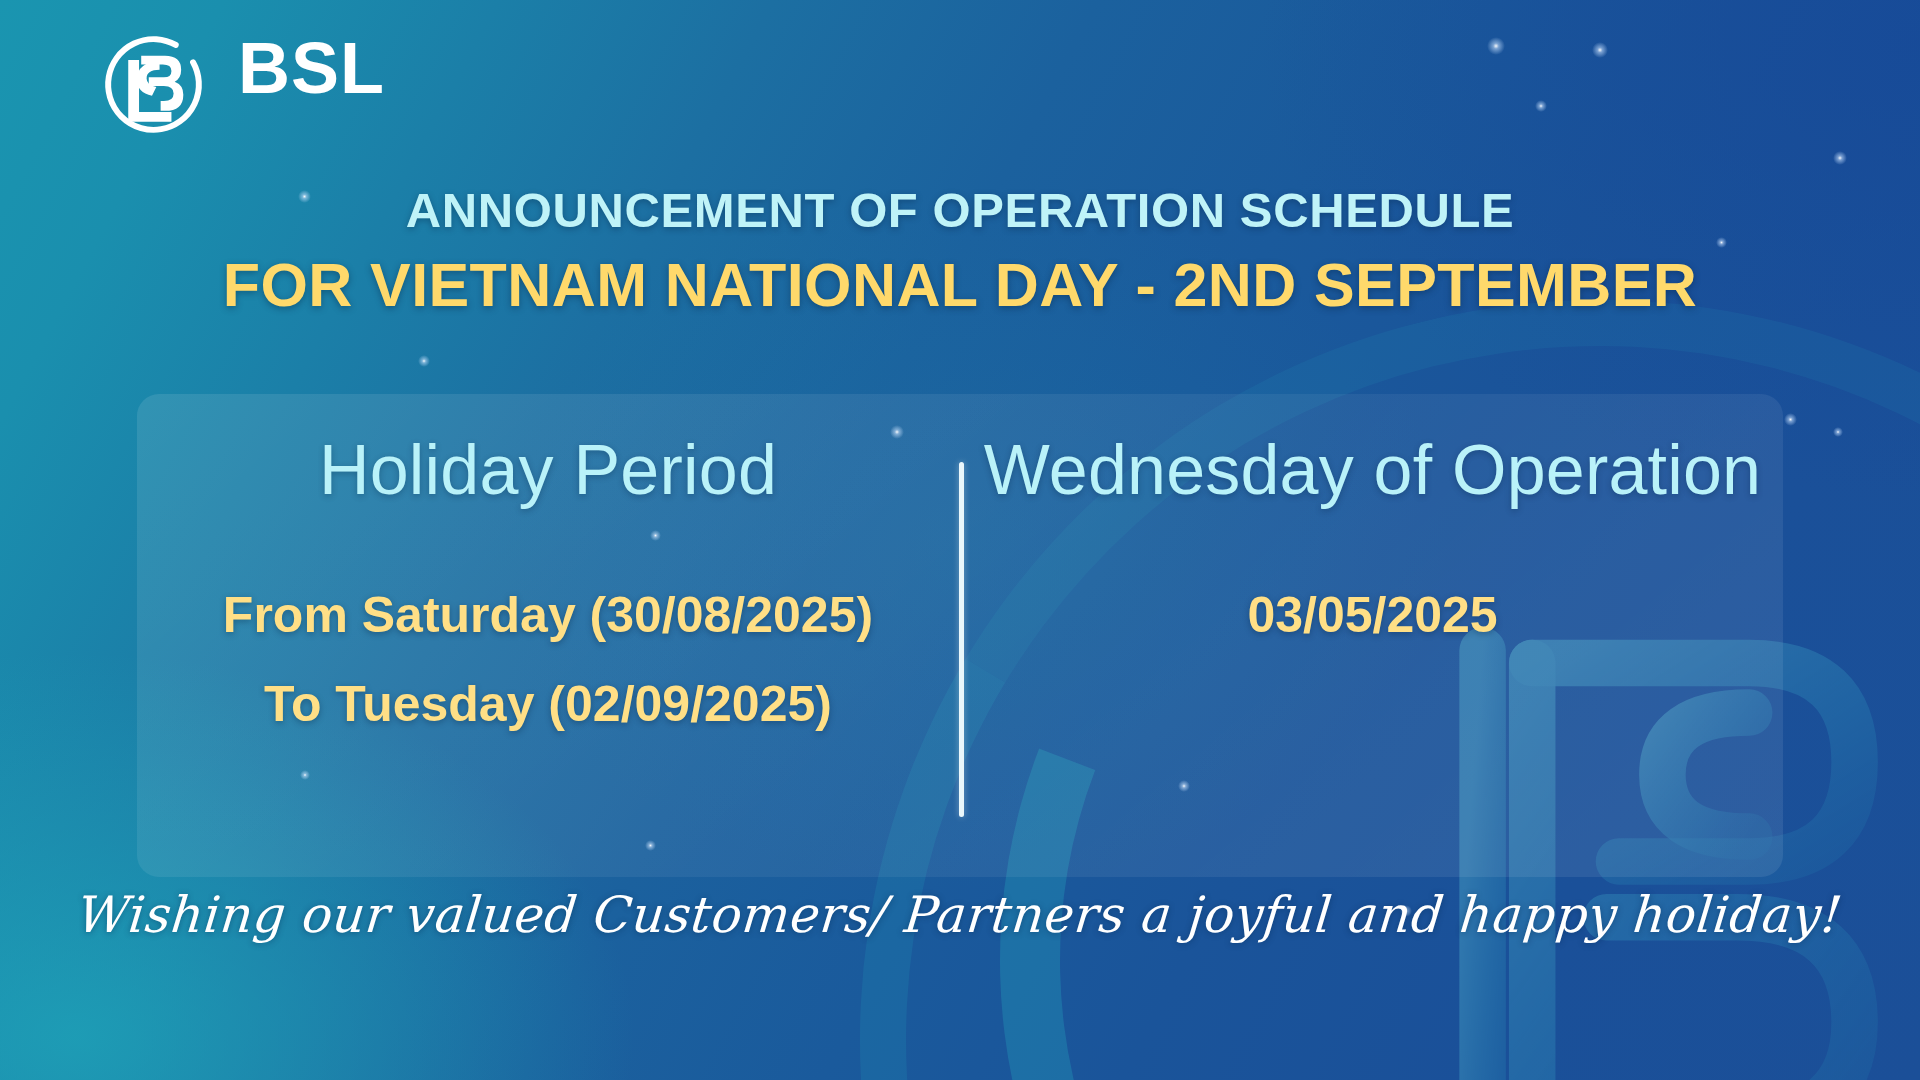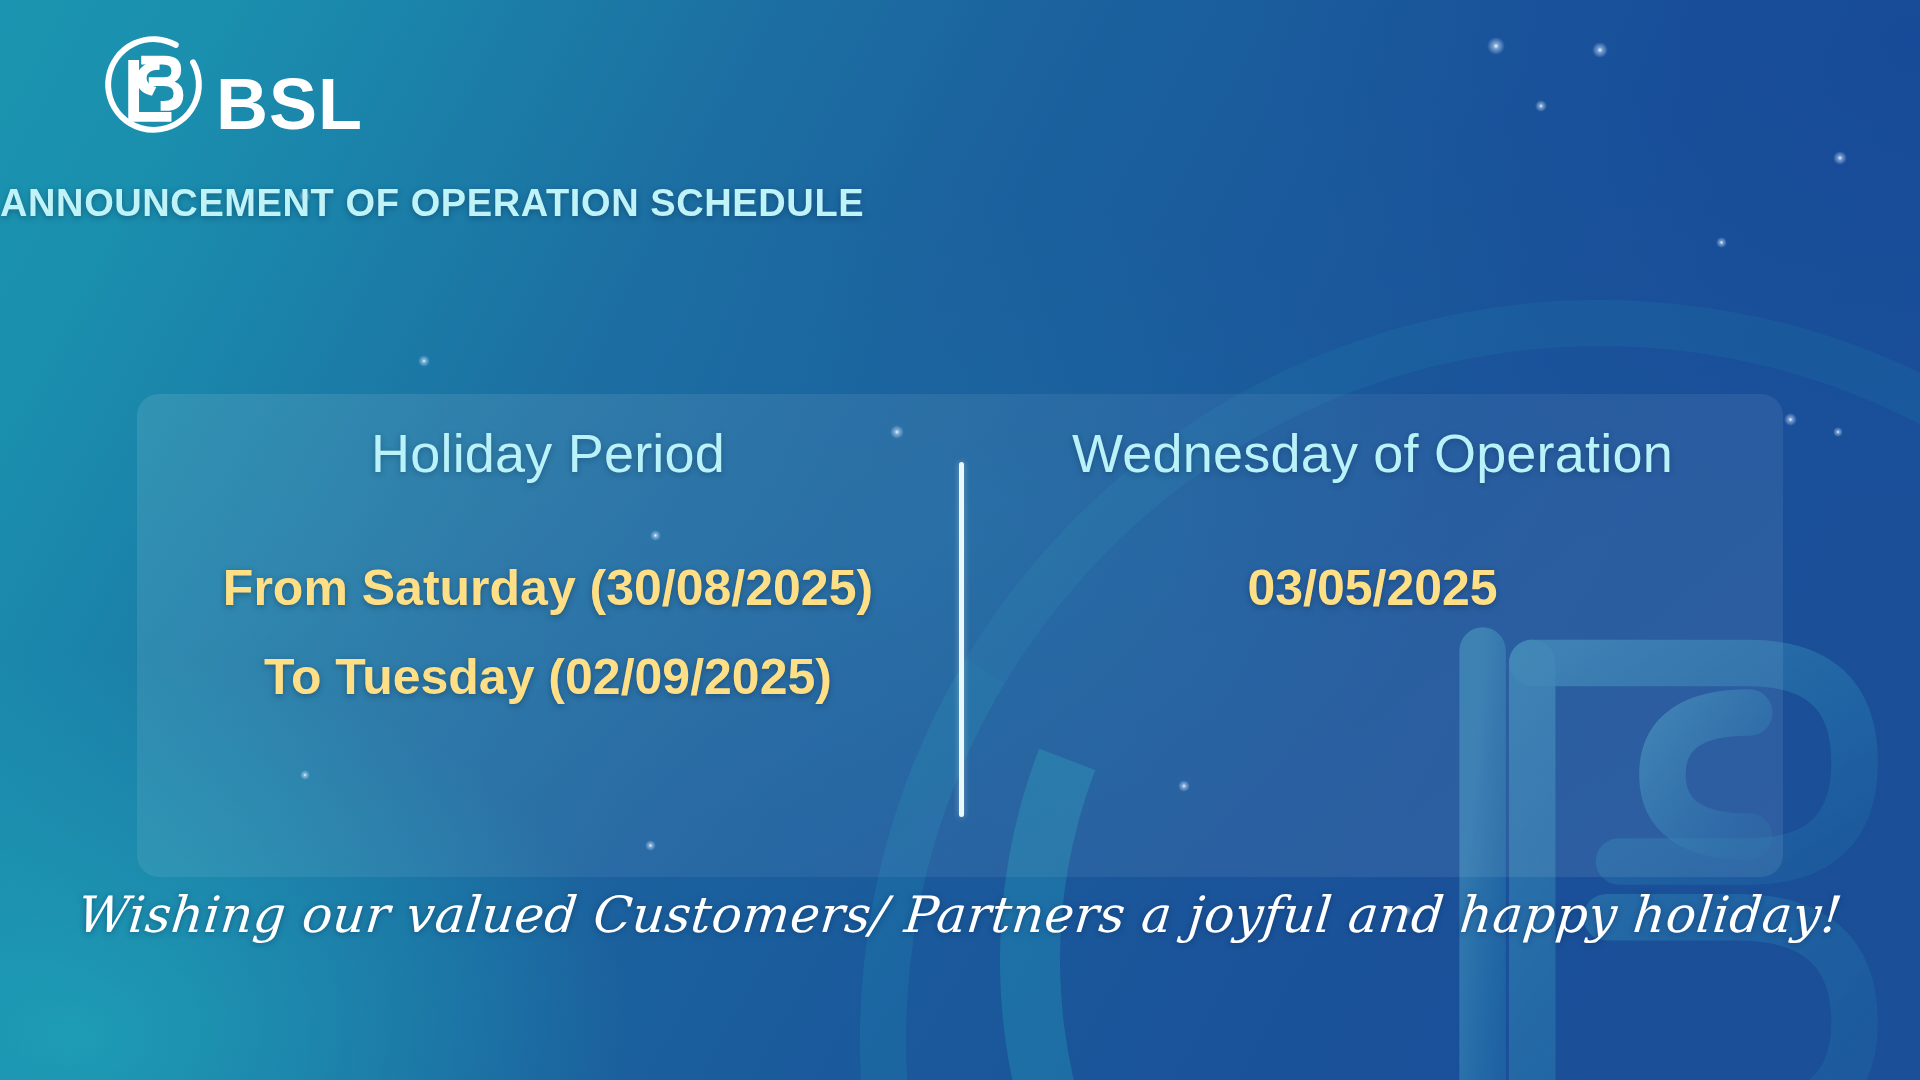--- a/index.html
+++ b/index.html
@@ -64,33 +64,34 @@
     position:absolute; border-radius:50%;
     background:radial-gradient(circle, rgba(255,255,255,.95) 0%, rgba(200,225,255,.55) 22%, rgba(170,205,255,0) 70%);
     pointer-events:none;
   }
 
   
   #content{ position:absolute; inset:0; }
 
   .logo-block{
     position:absolute; left:98px; top:32px;
-    display:flex; align-items:flex-end; gap:10px;
+    display:flex; align-items:flex-start; gap:32px;
   }
   .logo-mark{ width:108px; height:108px; display:block; }
   .logo-word{
     color:#ffffff; font-size:72px; font-weight:bold;
     letter-spacing:1px; line-height:1;
     font-family:"Liberation Sans", sans-serif;
   }
 
   .headline{
     position:absolute; left:0; right:0; top:182px;
+    text-align:center;
     color:#bff3f8;
-    font-size:38px; font-weight:bold;
+    font-size:49px; font-weight:bold;
     letter-spacing:.6px;
     text-shadow:0 2px 6px rgba(0,30,60,.35);
   }
   .subheadline{
     position:absolute; left:0; right:0; top:250px;
     text-align:center;
     color:#ffd96b;
     font-size:61px; font-weight:bold;
     letter-spacing:.4px;
     text-shadow:0 2px 7px rgba(0,30,60,.40);
@@ -108,23 +109,23 @@
     left:959px; top:462px; width:5px; height:355px;
     background:#eaf7fb; border-radius:3px;
     box-shadow:0 0 6px rgba(255,255,255,.35);
   }
 
   .col{ position:absolute; text-align:center; }
   .col-left { left:137px;  top:394px; width:822px; }
   .col-right{ left:962px;  top:394px; width:821px; }
 
   .col-head{
-    margin-top:28px;
+    margin-top:36px;
     color:#b9f2f9;
-    font-size:54px; font-weight:normal;
+    font-size:70px; font-weight:normal;
     letter-spacing:.2px; line-height:1.15;
     text-shadow:0 2px 6px rgba(0,30,60,.30);
   }
   .col-body{
     margin-top:72px;
     color:#ffdf86;
     font-size:50px; font-weight:bold;
     line-height:1.30;
     text-shadow:0 2px 6px rgba(0,30,60,.35);
   }
@@ -194,20 +195,21 @@
       <g fill="#ffffff">
         <path d="M28 26 h10 v48 h30 v9 H28 Z"></path>
         <path d="M40 22 h22 q15 0 15 13 q0 8 -6 11 q8 3 8 12 q0 15 -17 15 h-4 v-9 h3 q9 0 9 -7 q0 -7 -9 -7 H47 v-8 h14 q7 0 7 -6 q0 -6 -8 -6 H40 Z"></path>
         <path d="M57 35 q-12 0 -12 8 q0 6 9 8 l-4 8 q-14 -3 -14 -15 q0 -16 21 -17 Z"></path>
       </g>
     </svg>
     <span class="logo-word">BSL</span>
   </div>
 
   <div class="headline">ANNOUNCEMENT OF OPERATION SCHEDULE</div>
+  <div class="subheadline">FOR VIETNAM NATIONAL DAY - 2ND SEPTEMBER</div>
 
   <div class="panel"></div>
   <div class="divider"></div>
 
   <div class="col col-left">
     <div class="col-head">Holiday Period</div>
     <div class="col-body">
       <span class="ln">From Saturday (30/08/2025)</span>
       <span class="ln">To Tuesday (02/09/2025)</span>
     </div>

